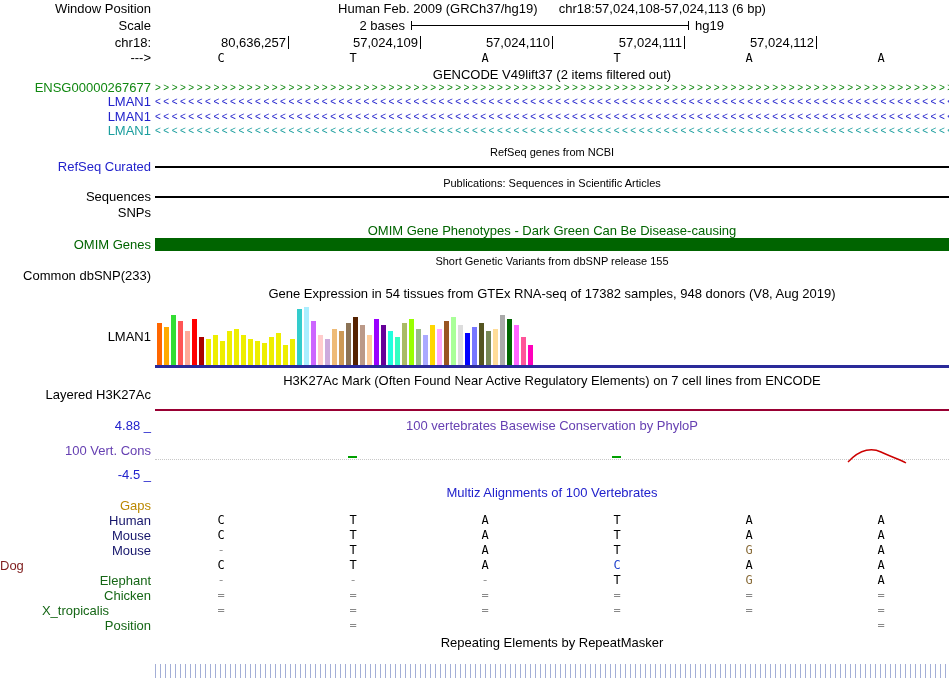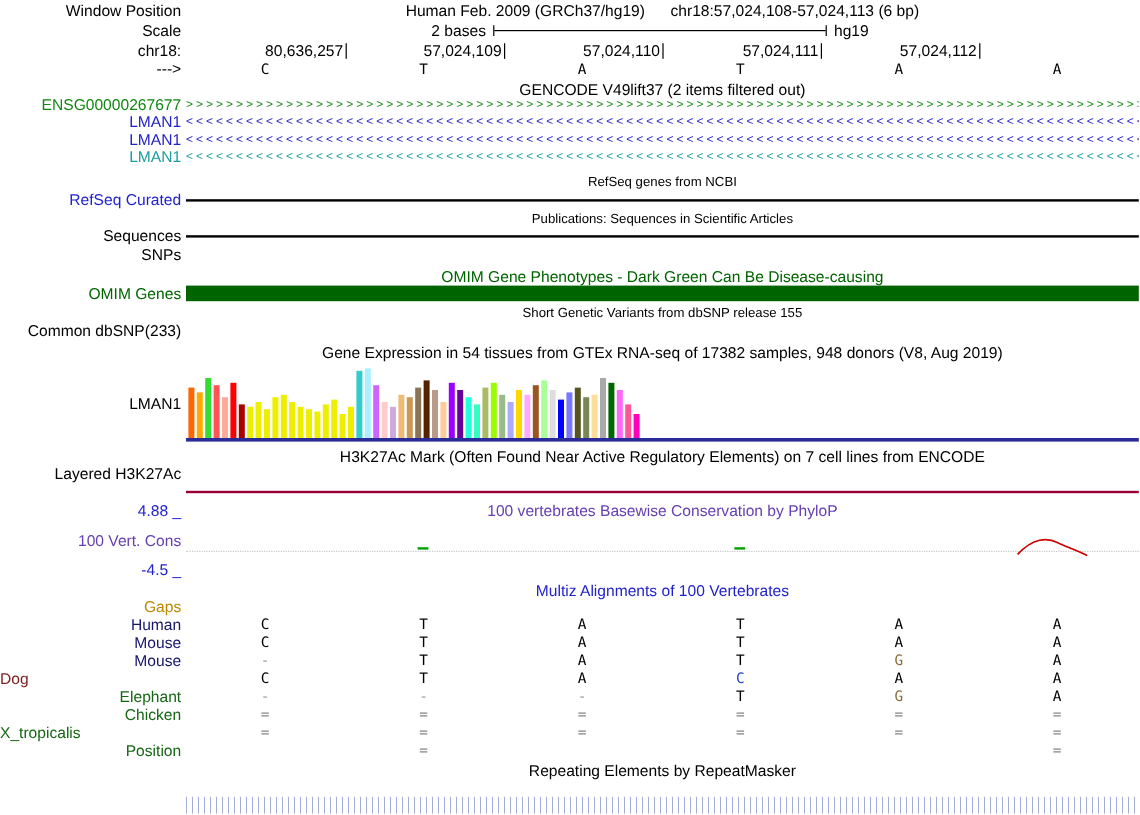--- a/index.html
+++ b/index.html
@@ -247,21 +247,21 @@
       <div style="position: absolute; left: 0px; top: 75px; width: 100%; height: 15px; line-height: 15px;">
         <div style="position: absolute; left: 0px; width: 151px; text-align: right; color: rgb(21, 102, 21);">Chicken</div>
         <span class="mono" style="position: absolute; left: 221px; transform: translateX(-50%); color: rgb(136, 136, 136); line-height: 15px;">=</span>
         <span class="mono" style="position: absolute; left: 353px; transform: translateX(-50%); color: rgb(136, 136, 136); line-height: 15px;">=</span>
         <span class="mono" style="position: absolute; left: 485px; transform: translateX(-50%); color: rgb(136, 136, 136); line-height: 15px;">=</span>
         <span class="mono" style="position: absolute; left: 617px; transform: translateX(-50%); color: rgb(136, 136, 136); line-height: 15px;">=</span>
         <span class="mono" style="position: absolute; left: 749px; transform: translateX(-50%); color: rgb(136, 136, 136); line-height: 15px;">=</span>
         <span class="mono" style="position: absolute; left: 881px; transform: translateX(-50%); color: rgb(136, 136, 136); line-height: 15px;">=</span>
       </div>
       <div style="position: absolute; left: 0px; top: 90px; width: 100%; height: 15px; line-height: 15px;">
-        <div style="position: absolute; left: 0px; width: 151px; text-align: left; color: rgb(21, 102, 21);">X_tropicalis</div>
+        <div style="position: absolute; left: 0px; width: 151px; text-align: center; color: rgb(21, 102, 21);">X_tropicalis</div>
         <span class="mono" style="position: absolute; left: 221px; transform: translateX(-50%); color: rgb(136, 136, 136); line-height: 15px;">=</span>
         <span class="mono" style="position: absolute; left: 353px; transform: translateX(-50%); color: rgb(136, 136, 136); line-height: 15px;">=</span>
         <span class="mono" style="position: absolute; left: 485px; transform: translateX(-50%); color: rgb(136, 136, 136); line-height: 15px;">=</span>
         <span class="mono" style="position: absolute; left: 617px; transform: translateX(-50%); color: rgb(136, 136, 136); line-height: 15px;">=</span>
         <span class="mono" style="position: absolute; left: 749px; transform: translateX(-50%); color: rgb(136, 136, 136); line-height: 15px;">=</span>
         <span class="mono" style="position: absolute; left: 881px; transform: translateX(-50%); color: rgb(136, 136, 136); line-height: 15px;">=</span>
       </div>
       <div style="position: absolute; left: 0px; top: 105px; width: 100%; height: 15px; line-height: 15px;">
         <div style="position: absolute; left: 0px; width: 151px; text-align: right; color: rgb(21, 102, 21);">Position</div>
         <span class="mono" style="position: absolute; left: 353px; transform: translateX(-50%); color: rgb(136, 136, 136); line-height: 15px;">=</span>

